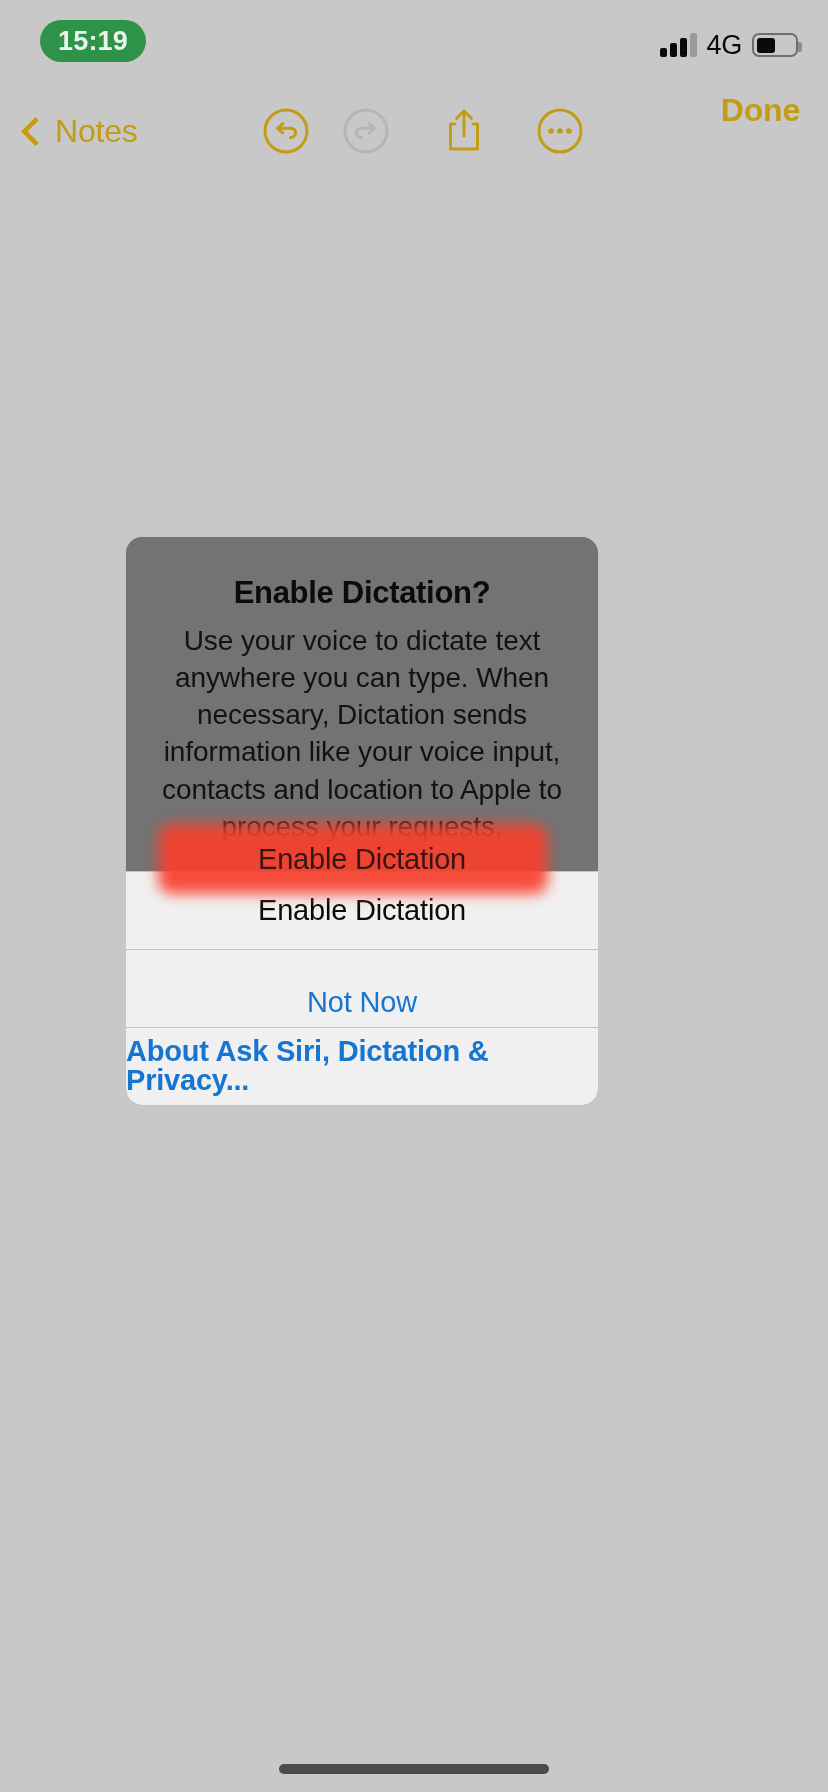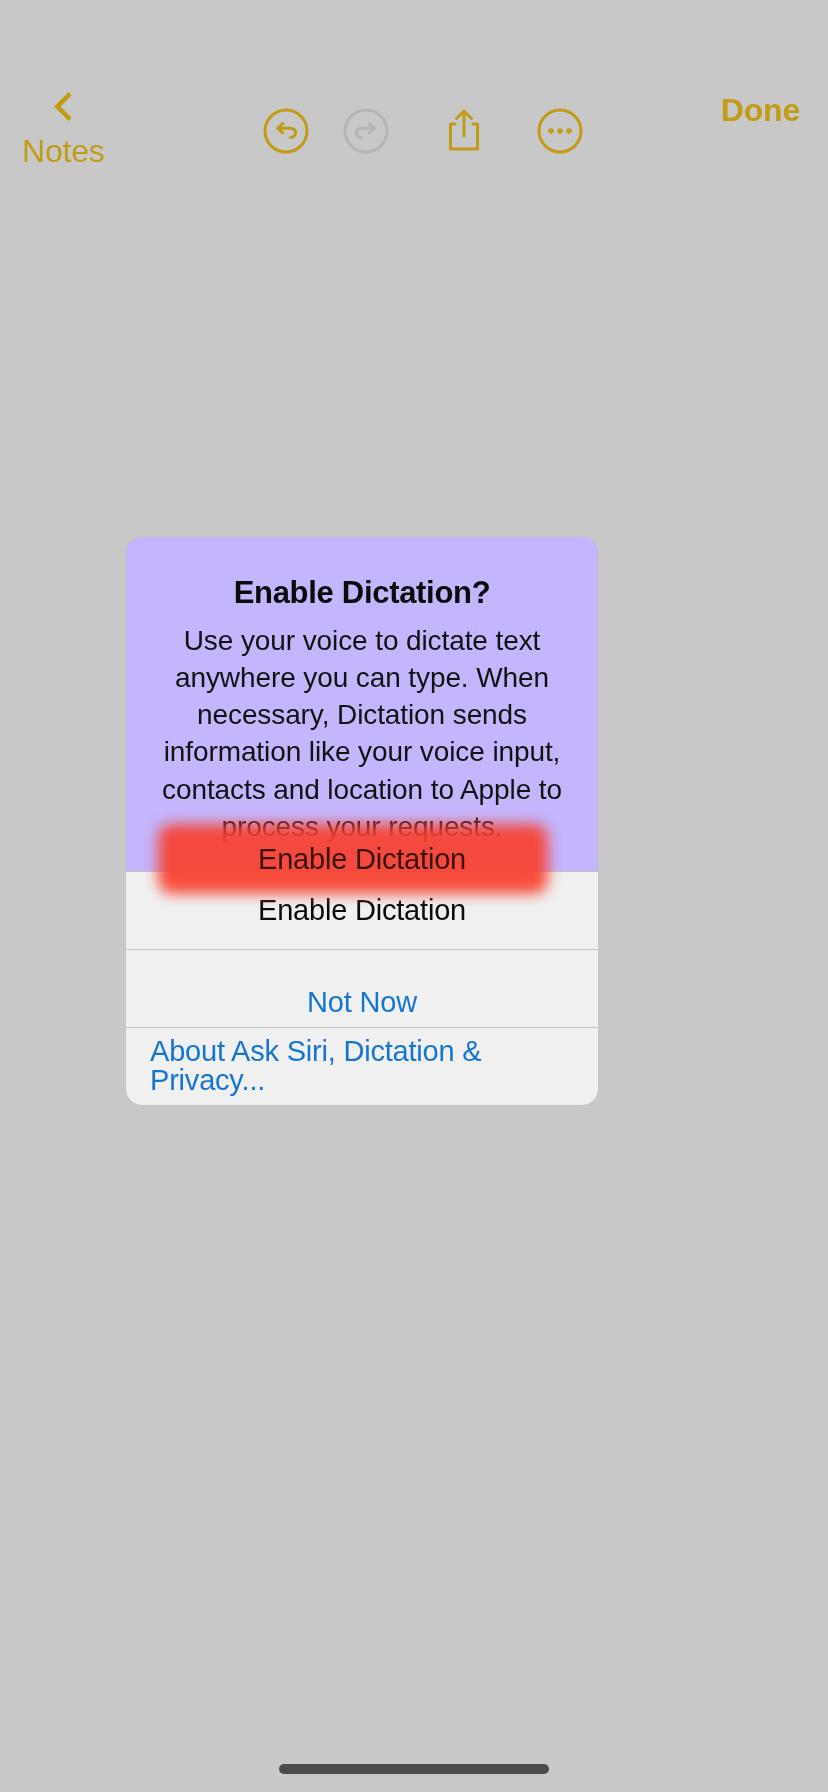--- a/index.html
+++ b/index.html
@@ -114,23 +114,22 @@
   }
   .gold { color: #c29c16; }
 
   .back-btn {
     position: absolute;
     left: 22px;
     top: 0;
     height: 78px;
     display: flex;
     align-items: center;
-    gap: 24px;
+    gap: 17px;
     cursor: pointer;
-    flex-direction: column;
   }
   .chevron-left {
     width: 16px;
     height: 28px;
     position: relative;
   }
   .chevron-left::before {
     content: "";
     position: absolute;
     left: 3px;
@@ -178,21 +177,21 @@
   
   .alert-backdrop {
     position: absolute;
     inset: 0;
   }
   .alert {
     position: absolute;
     left: 126px;
     top: 537px;
     width: 472px;
-    background: #c4b5fd;
+    background: #737373;
     border-radius: 16px;
     overflow: hidden;
     box-shadow: 0 0 1px rgba(0,0,0,0.12);
   }
   .alert-head {
     padding: 38px 22px 26px 22px;
     text-align: center;
   }
   .alert-title {
     font-size: 31px;
@@ -230,22 +229,21 @@
     color: #0b0b0b;
     font-weight: 400;
   }
   .action-link .alert-action-label {
     color: #1675d1;
     font-weight: 400;
     margin-top: 28px;
   }
   .action-bold .alert-action-label {
     color: #1675d1;
-    font-weight: 400;
-    padding-left: 24px;
+    font-weight: 700;
   }
 
   
   .highlight-annotation {
     position: absolute;
     left: 158px;
     top: 824px;
     width: 390px;
     height: 70px;
     background: #f8402e;
@@ -283,20 +281,38 @@
     height: 10px;
     border-radius: 5px;
     background: #4b4b4b;
   }
 </style>
 </head>
 <body>
 
 <div id="screen">
 
+  <div class="status-bar">
+    <div class="time-pill">
+      <span class="time-pill-text">15:19</span>
+    </div>
+    <div class="status-right">
+      <span class="signal">
+        <i class="b1"></i>
+          <i class="b2"></i>
+          <i class="b3"></i>
+          <i class="b4"></i>
+      </span>
+      <span class="carrier">4G</span>
+      <span class="battery">
+        <span class="battery-fill"></span>
+        <span class="battery-cap"></span>
+      </span>
+    </div>
+  </div>
 
   <div class="navbar">
 
     <div class="back-btn">
       <span class="chevron-left"></span>
       <span class="back-label gold">Notes</span>
     </div>
 
     <div class="tool-btn tb-undo">
       <svg width="48" height="48" viewBox="0 0 48 48">

